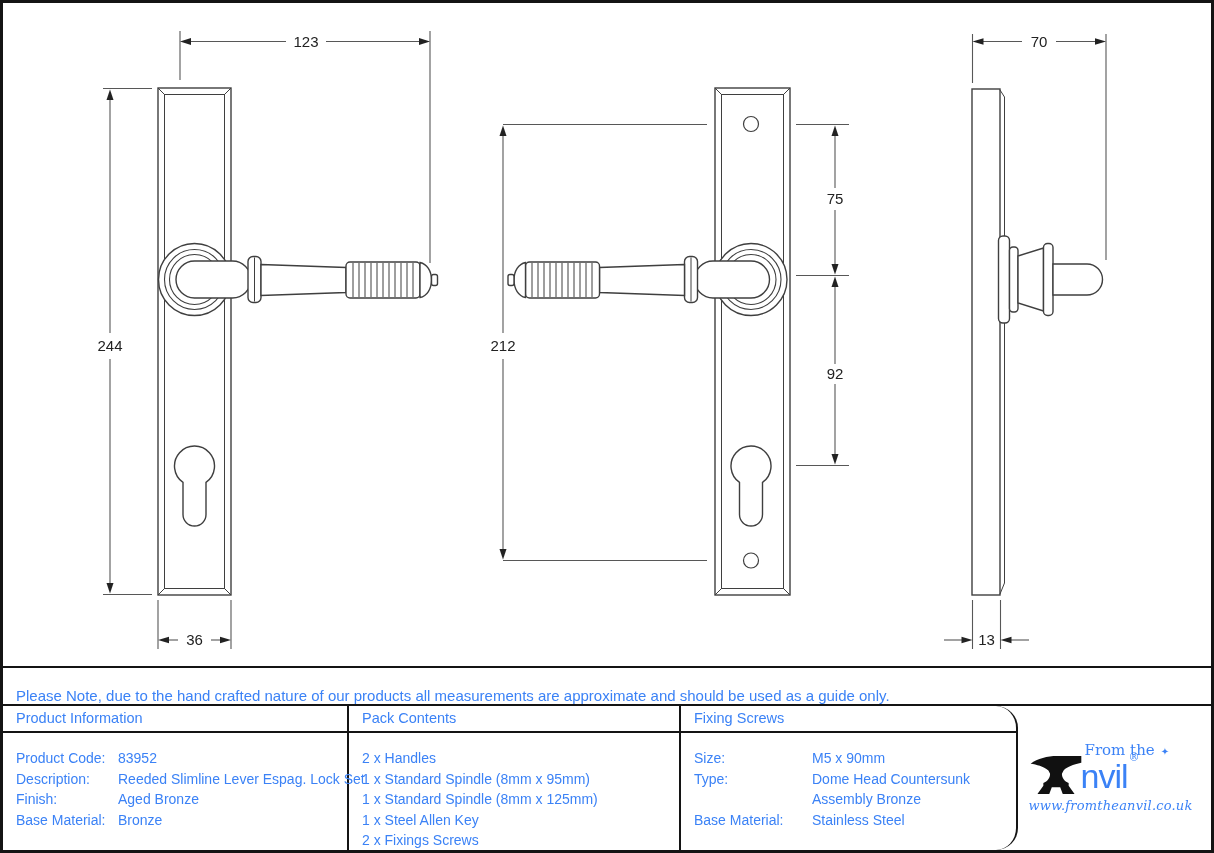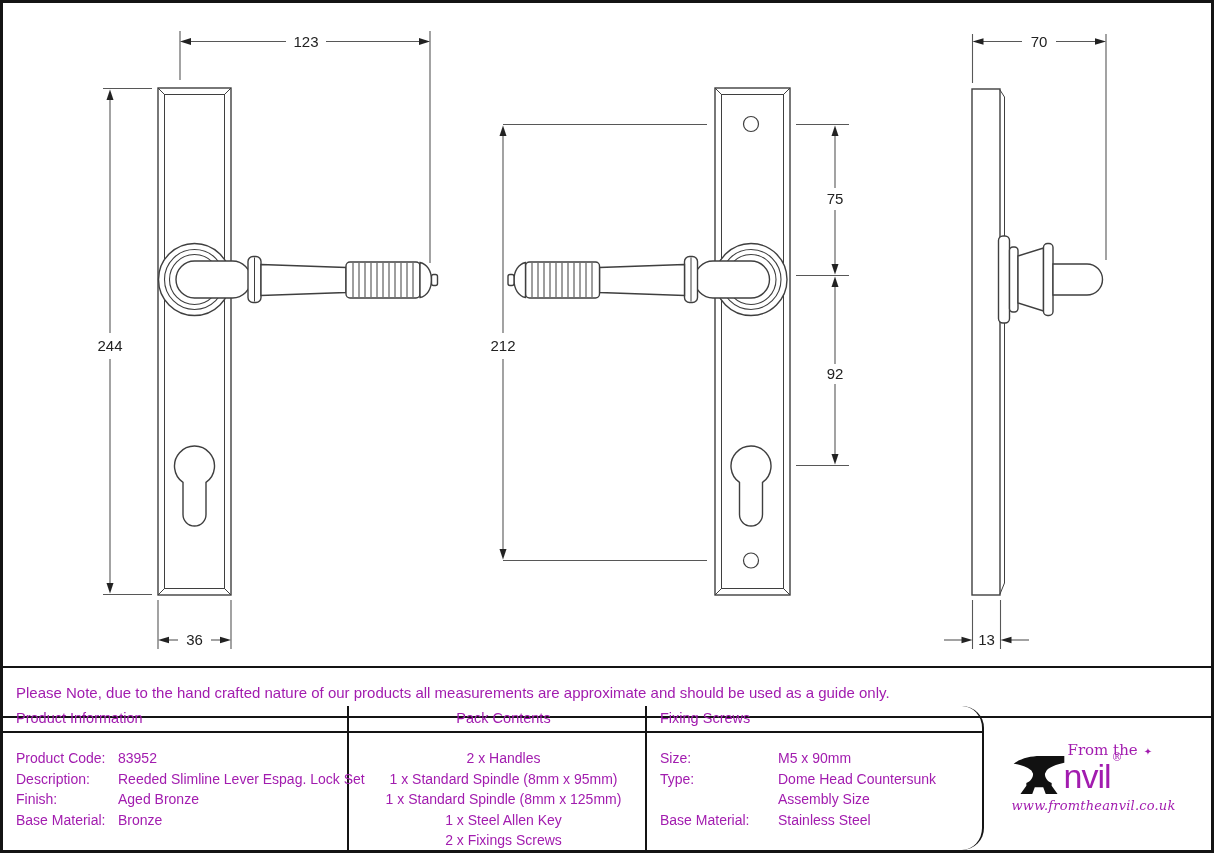--- a/index.html
+++ b/index.html
@@ -1,35 +1,35 @@
 <!DOCTYPE html>
 <html><head>
 <meta charset="utf-8">
 <style>
   html,body{margin:0;padding:0;background:#fff;}
   .page{
     position:relative; width:1214px; height:853px;
     box-sizing:border-box; border:3px solid #141414; background:#fff;
-    font-family:"Liberation Sans",sans-serif; color:#a21caf; overflow:hidden;
+    font-family:"Liberation Sans",sans-serif; color:#3b82f6; overflow:hidden;
   }
   .drawing-svg{position:absolute;top:0;left:0;}
   .dimtext{font:15px "Liberation Sans",sans-serif; fill:#222;}
   .note-bar{
-    position:absolute; left:0; right:0; top:663px; height:52px;
+    position:absolute; left:0; right:0; top:663px; height:40px;
     box-sizing:border-box; border-top:2px solid #141414; border-bottom:2px solid #141414;
-    display:flex; align-items:center; padding-left:13px; font-size:15px;
+    display:flex; align-items:flex-end; padding-left:13px; font-size:15px;
   }
   .spec-table{
     position:absolute; left:0; right:0; top:703px; bottom:0;
     display:flex;
   }
   .col{box-sizing:border-box; border-right:2px solid #141414; position:relative;}
   .col:last-child{border-right:none;}
   .col-product{width:346px;}
-  .col-pack{width:298px;text-align:center;}
+  .col-pack{width:332px;}
   .col-fix{width:337px;border-radius:22px;}
   .col-logo{flex:1; display:flex; align-items:center; justify-content:center;}
   .col-header{
     box-sizing:border-box; height:27px; border-bottom:2px solid #141414;
     padding:4px 0 0 13px; font-size:14.5px;
   }
   .col-body{padding:15px 0 0 13px; font-size:14px; line-height:20.6px;}
   .kv-row{white-space:nowrap;}
   .kv-label{display:inline-block; width:102px;}
   .col-fix .kv-label{display:inline-block; width:118px;}
@@ -271,21 +271,21 @@
     <div class="col col-fix">
       <div class="col-header">Fixing Screws</div>
       <div class="col-body">
         <div class="kv-row">
           <span class="kv-label">Size:</span><span class="kv-value">M5 x 90mm</span>
         </div>
         <div class="kv-row">
           <span class="kv-label">Type:</span><span class="kv-value">Dome Head Countersunk</span>
         </div>
         <div class="kv-row">
-          <span class="kv-label"></span><span class="kv-value">Assembly Size</span>
+          <span class="kv-label"></span><span class="kv-value">Assembly Bronze</span>
         </div>
         <div class="kv-row">
           <span class="kv-label">Base Material:</span><span class="kv-value">Stainless Steel</span>
         </div>
       </div>
     </div>
 
     <div class="col col-logo">
       <div class="logo">
         <div class="logo-top">

